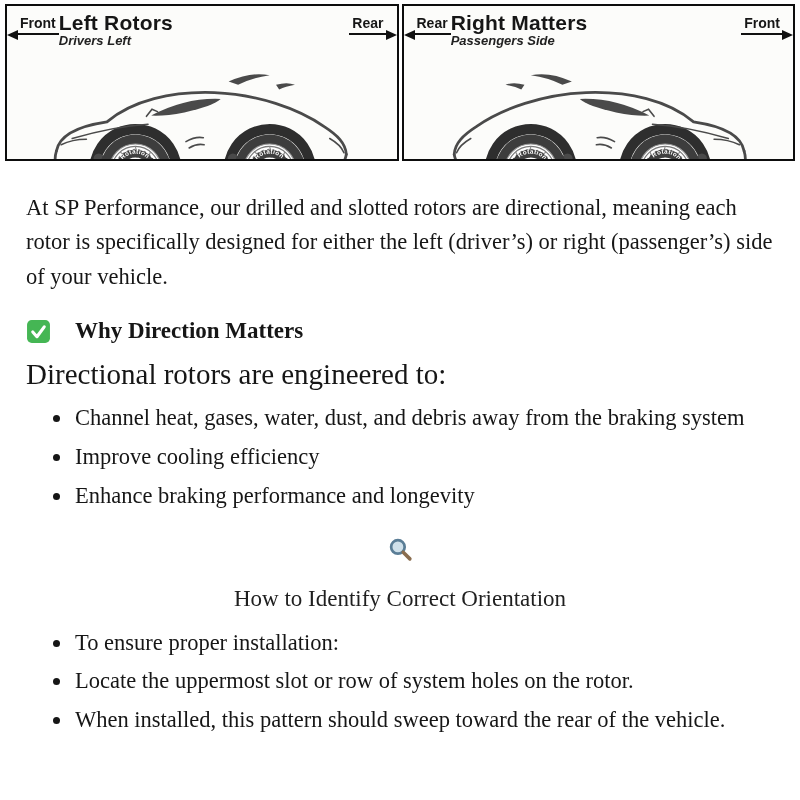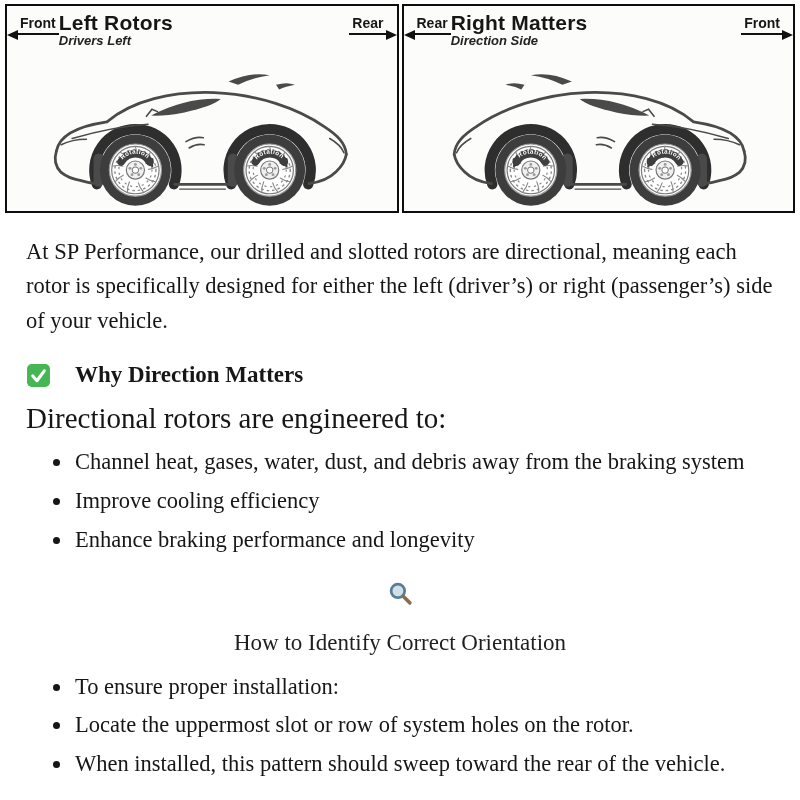--- a/index.html
+++ b/index.html
@@ -13,21 +13,21 @@
   .diagram-row{
     display:flex;
     gap:3px;
     padding:4px 5px 2px;
     box-sizing:border-box;
   }
   .panel{
     flex:1;
     border:2.5px solid #0d0d0d;
     background:#fcfcfa;
-    height:209px;
+    height:157px;
     box-sizing:border-box;
     overflow:hidden;
   }
   .panel-header{
     display:flex;
     justify-content:space-between;
     align-items:flex-start;
     padding:6px 10px 0;
   }
   .panel-title-block{flex:1;line-height:1.05;}
@@ -72,21 +72,21 @@
     font-size:8px;
     font-weight:bold;
     fill:#ffffff;
     letter-spacing:.4px;
   }
   
   .content{padding:6px 26px 10px;}
   .intro{
     font-size:22.5px;
     line-height:1.53;
-    margin:14px 0 10px;
+    margin:22px 0 10px;
     max-width:752px;
   }
   .sec-heading{
     display:flex;
     align-items:center;
     gap:24px;
     font-size:23px;
     font-weight:bold;
     margin:24px 0 14px;
   }
@@ -186,21 +186,21 @@
         <text class="rot-text"><textPath href="#pL2" startOffset="7%">Rotation</textPath></text>
       </g>
     </svg>
   </div>
 
   <div class="panel">
     <div class="panel-header">
       <span class="dir-label dir-left">Rear</span>
       <div class="panel-title-block">
         <div class="panel-title">Right Matters</div>
-        <div class="panel-subtitle">Direction Side</div>
+        <div class="panel-subtitle">Passengers Side</div>
       </div>
       <span class="dir-label dir-right">Front</span>
     </div>
     <svg class="car-svg" viewBox="0 0 380 200">
       <use href="#carUnit" transform="translate(380,0) scale(-1,1)"></use>
       <g>
         <path id="pR1" d="M 255.8 141.5 A 21 21 0 0 1 292.2 141.5" fill="none" stroke="#3f3f3f" stroke-width="10" stroke-linecap="round"></path>
         <polygon points="251.4,149 262.1,143 252,136.3" fill="#3f3f3f"></polygon>
         <text class="rot-text"><textPath href="#pR1" startOffset="14%">Rotation</textPath></text>
       </g>

